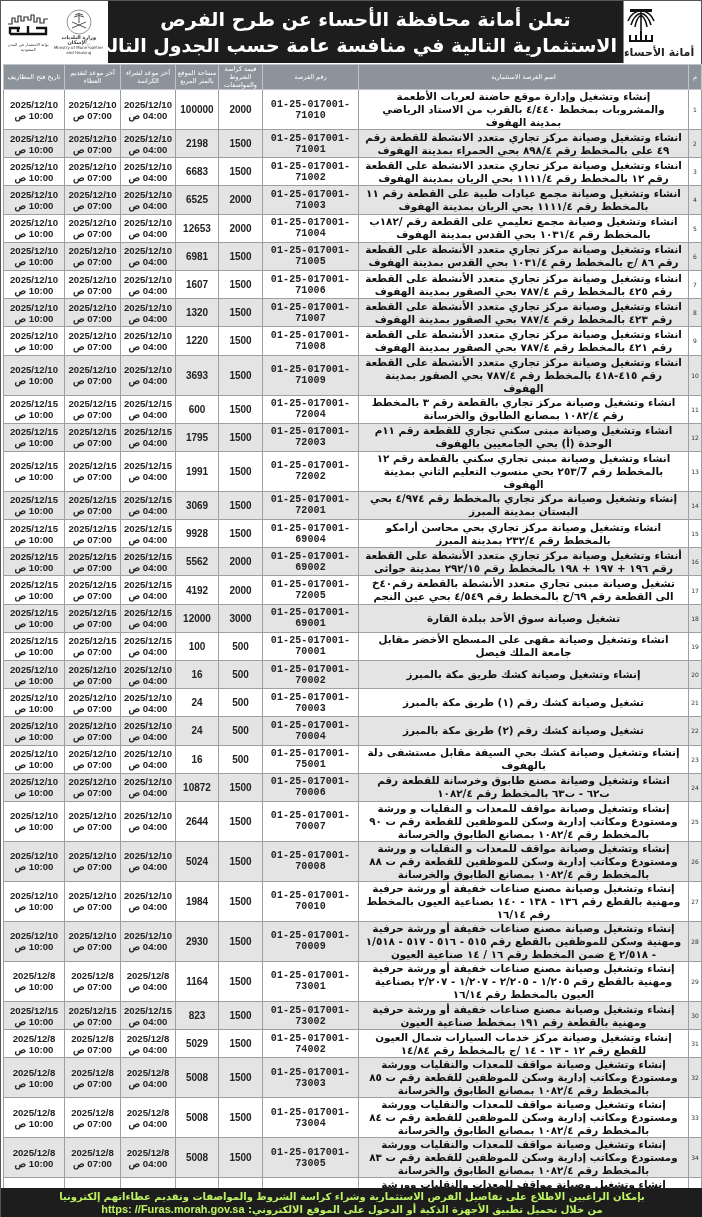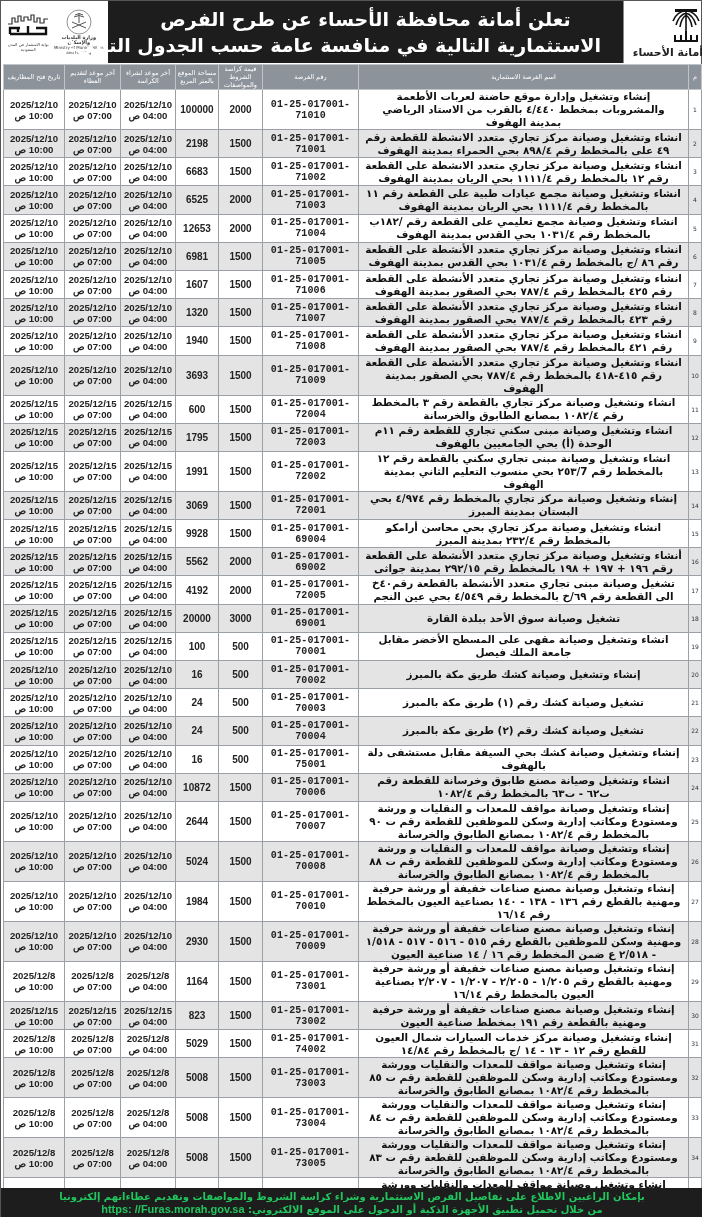--- a/index.html
+++ b/index.html
@@ -6,41 +6,41 @@
   html, body { width: 702px; height: 1217px; background: #ffffff; overflow: hidden; }
   body { font-family: "DejaVu Sans", sans-serif; color: #1a1a1a; position: relative; }
   .page { position: absolute; left: 0; top: 0; width: 702px; height: 1217px; background: #fff; border: 1px solid #555; }
 
   
   .header { position: absolute; left: 0; top: 0; width: 702px; height: 62px; display: flex; direction: ltr; }
   .logos-left { width: 107px; height: 62px; display: flex; align-items: center; justify-content: space-around; padding: 0 3px; }
   .logo-furas { width: 48px; height: 50px; display: flex; flex-direction: column; align-items: center; justify-content: center; }
   .logo-ministry { width: 52px; height: 50px; display: flex; flex-direction: column; align-items: center; justify-content: center; }
   .logo-caption { font-size: 4px; color: #333; text-align: center; line-height: 5px; direction: rtl; }
-  .title-banner { width: 515px; height: 62px; background: #1d1d1d; color: #fff; direction: rtl; text-align: center; display: flex; flex-direction: column; justify-content: center; padding: 0 22px; }
+  .title-banner { width: 515px; height: 62px; background: #1d1d1d; color: #fff; direction: rtl; text-align: center; display: flex; flex-direction: column; justify-content: center; padding: 0 6px; }
   .title-line { font-family: "DejaVu Sans", sans-serif; font-weight: bold; font-size: 19px; line-height: 26px; white-space: nowrap; letter-spacing: -0.2px; }
-  .logo-ahsa { width: 80px; height: 62px; display: flex; flex-direction: column; align-items: flex-end; justify-content: center; border-left: 1px solid #888; }
+  .logo-ahsa { width: 80px; height: 62px; display: flex; flex-direction: column; align-items: flex-start; justify-content: center; border-left: 1px solid #888; }
   .logo-ahsa-text { font-size: 11px; font-weight: bold; direction: rtl; color: #222; margin-top: 1px; }
 
   
   .table-wrap { position: absolute; left: 2px; top: 63px; width: 698px; }
   table { width: 698px; border-collapse: collapse; direction: rtl; table-layout: fixed; }
   th { background: #8d939a; color: #fff; font-weight: normal; font-size: 6.5px; line-height: 8px; height: 24px; border: 1px solid #c0c4c8; text-align: center; padding: 0 1px; }
   td { border: 1px solid #9aa0a6; text-align: center; vertical-align: middle; font-size: 8.6px; font-weight: bold; height: 28.2px; padding: 0; }
   tr.alt td { background: #e4e4e4; }
   td.num { font-size: 6px; font-weight: normal; color: #333; width: 13px; }
   td.name { font-size: 10.4px; line-height: 13px; font-weight: bold; padding: 0 6px; color: #111; }
   td.oppid { font-family: Liberation Mono, monospace; font-size: 10px; letter-spacing: 0.1px; color: #222; }
   td.val { font-family: "Liberation Sans", sans-serif; font-size: 10px; color: #222; }
   td.date { font-family: "Liberation Sans", sans-serif; font-size: 9.6px; line-height: 11px; color: #222; }
   .d1 { display: block; white-space: nowrap; }
   .d2 { display: block; white-space: nowrap; }
 
   
-  .footer { position: absolute; left: 0; top: 1187px; width: 702px; height: 30px; background: #1d1d1d; color: #22c55e; direction: rtl; text-align: center; padding-top: 3px; }
+  .footer { position: absolute; left: 0; top: 1187px; width: 702px; height: 30px; background: #1d1d1d; color: #bef264; direction: rtl; text-align: center; padding-top: 3px; }
   .footer-line { font-size: 10px; font-weight: bold; line-height: 12px; white-space: nowrap; }
   .footer-url { font-family: "Liberation Sans", sans-serif; font-weight: bold; font-size: 11px; direction: ltr; unicode-bidi: embed; margin-top: 21px; }
 </style>
 </head>
 <body>
 
 <div class="page">
 
   <div class="header">
     <div class="logos-left">
@@ -250,21 +250,21 @@
             <td class="date">
               <span class="d1">2025/12/10</span>
               <span class="d2">10:00 ص</span>
             </td>
           </tr>
           <tr>
             <td class="num">9</td>
             <td class="name">انشاء وتشغيل وصيانة مركز تجاري متعدد الأنشطة على القطعة رقم ٤٢١ بالمخطط رقم ٧٨٧/٤ بحي الصقور بمدينة الهفوف</td>
             <td class="oppid">01-25-017001-71008</td>
             <td class="val">1500</td>
-            <td class="val">1940</td>
+            <td class="val">1220</td>
             <td class="date">
               <span class="d1">2025/12/10</span>
               <span class="d2">04:00 ص</span>
             </td>
             <td class="date">
               <span class="d1">2025/12/10</span>
               <span class="d2">07:00 ص</span>
             </td>
             <td class="date">
               <span class="d1">2025/12/10</span>
@@ -421,21 +421,21 @@
             <td class="date">
               <span class="d1">2025/12/15</span>
               <span class="d2">10:00 ص</span>
             </td>
           </tr>
           <tr class="alt">
             <td class="num">18</td>
             <td class="name">تشغيل وصيانة سوق الأحد ببلدة القارة</td>
             <td class="oppid">01-25-017001-69001</td>
             <td class="val">3000</td>
-            <td class="val">20000</td>
+            <td class="val">12000</td>
             <td class="date">
               <span class="d1">2025/12/15</span>
               <span class="d2">04:00 ص</span>
             </td>
             <td class="date">
               <span class="d1">2025/12/15</span>
               <span class="d2">07:00 ص</span>
             </td>
             <td class="date">
               <span class="d1">2025/12/15</span>

